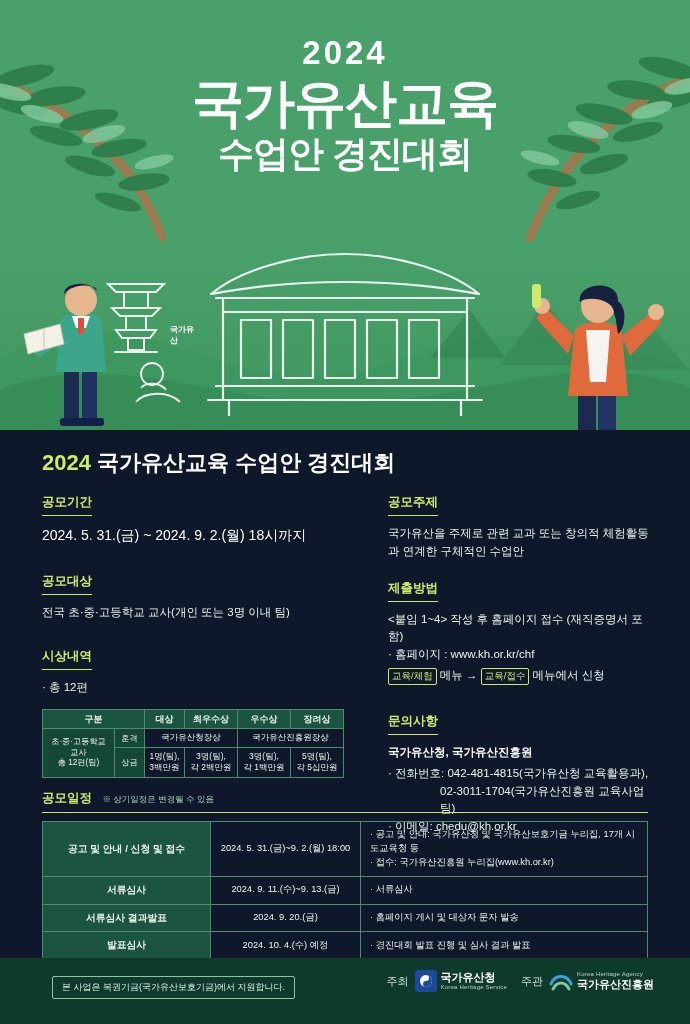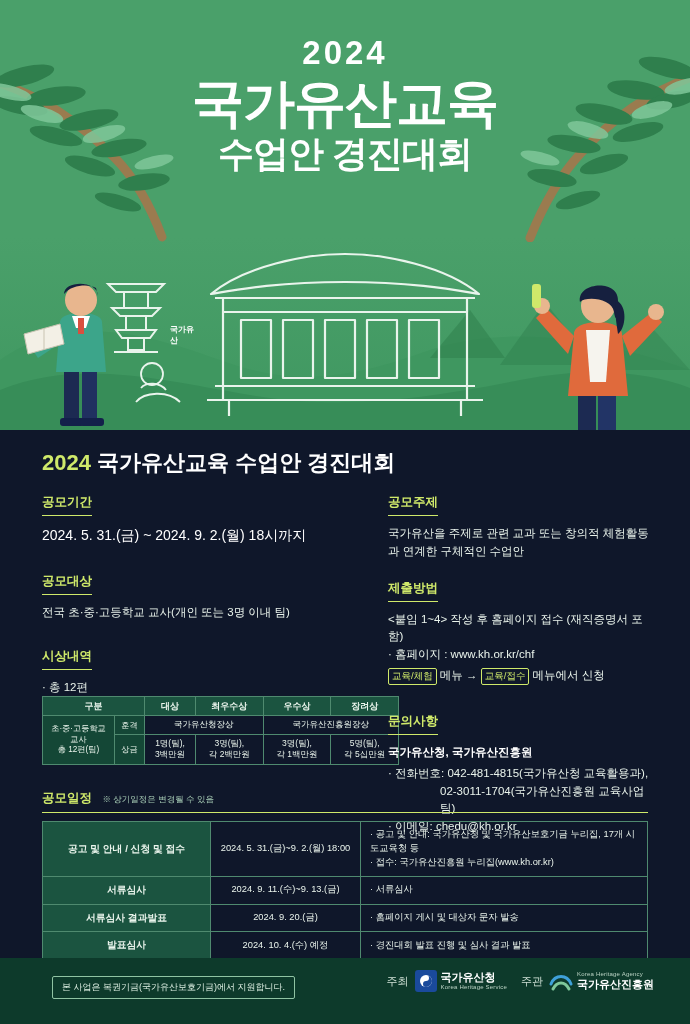--- a/index.html
+++ b/index.html
@@ -73,21 +73,21 @@
   }
   .sec-text.big { font-size: 14px; color: #ffffff; }
 
   .col-left { position: absolute; left: 42px; top: 62px; width: 310px; }
   .col-right { position: absolute; left: 388px; top: 62px; width: 268px; }
 
   .blk { margin-bottom: 17px; }
 
   
   table.awards {
-    border-collapse: collapse; width: 357px; margin-top: 0;
+    border-collapse: collapse; width: 302px; margin-top: 13px;
     font-size: 8.5px; color: #eaf4ec;
   }
   table.awards th, table.awards td {
     border: 0.8px solid #4f8a6f; text-align: center;
     padding: 3px 1px; line-height: 1.35;
   }
   table.awards th { background: #1b5440; font-weight: bold; font-size: 9px; }
   table.awards td.rh {
     background: #144736; font-size: 8.2px; line-height: 1.3; width: 72px;
   }

